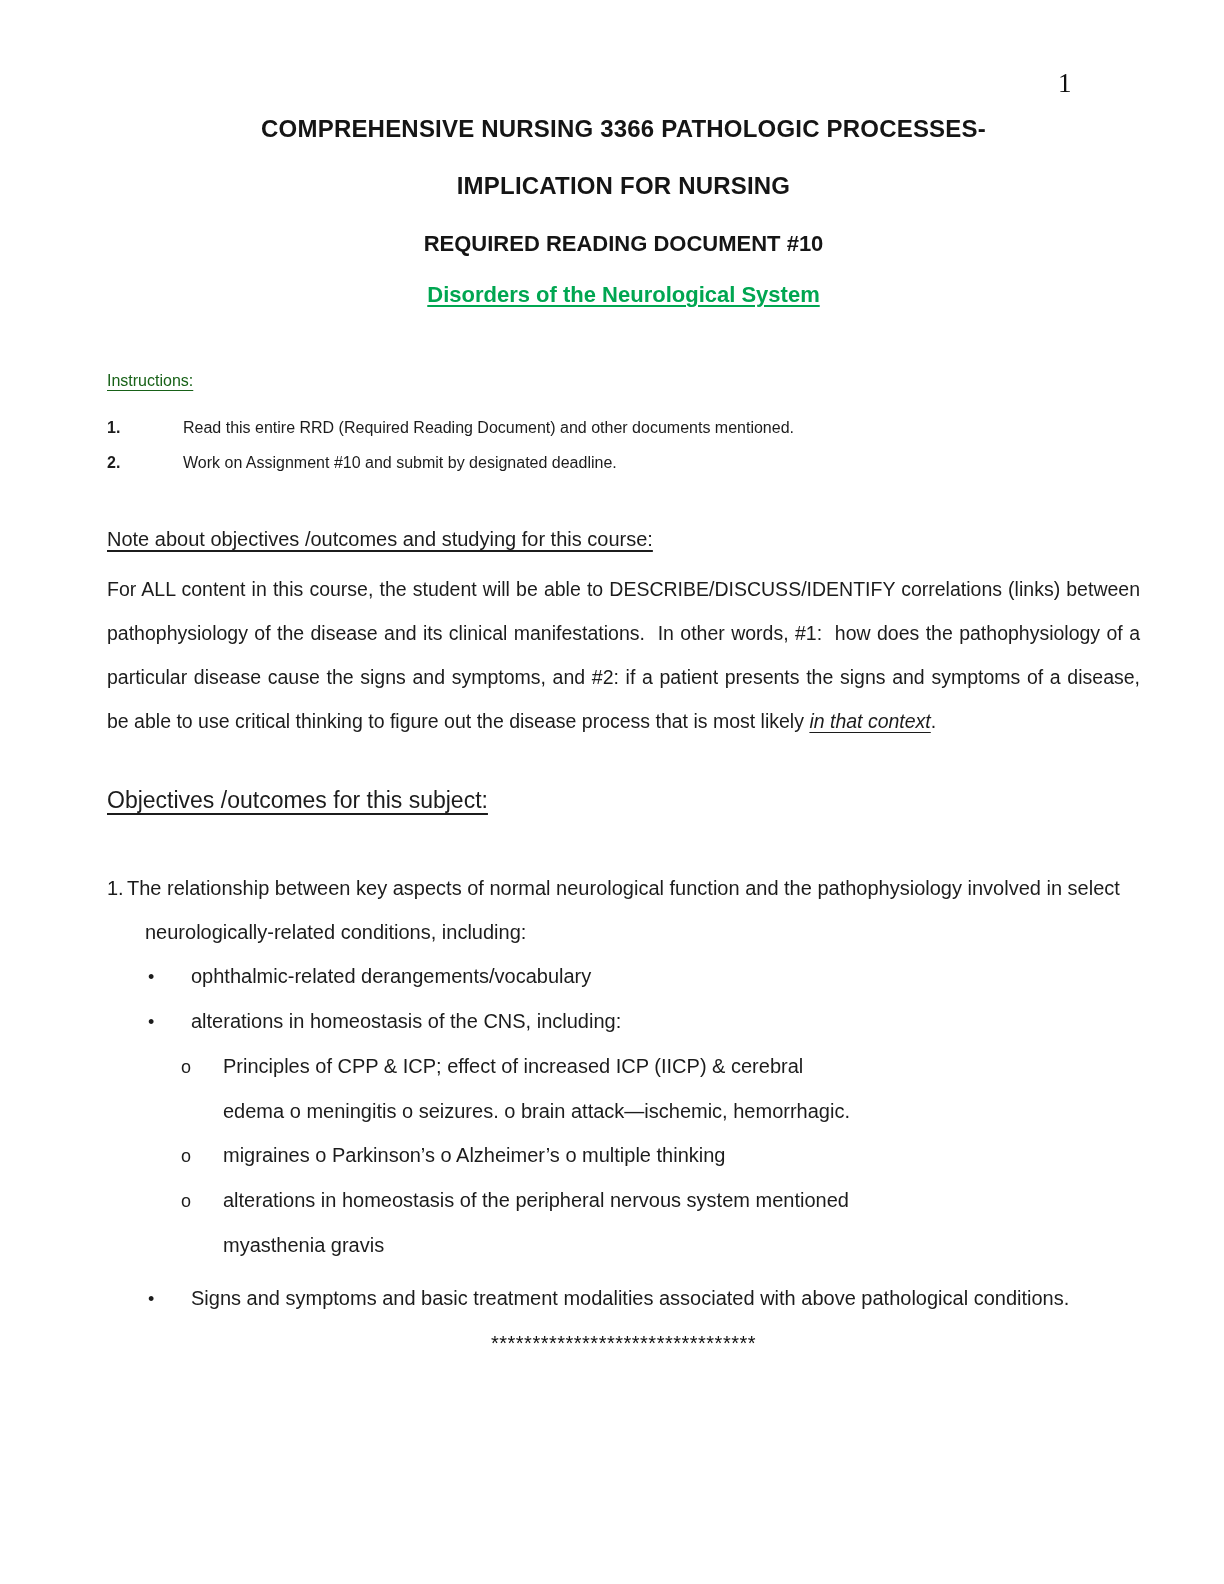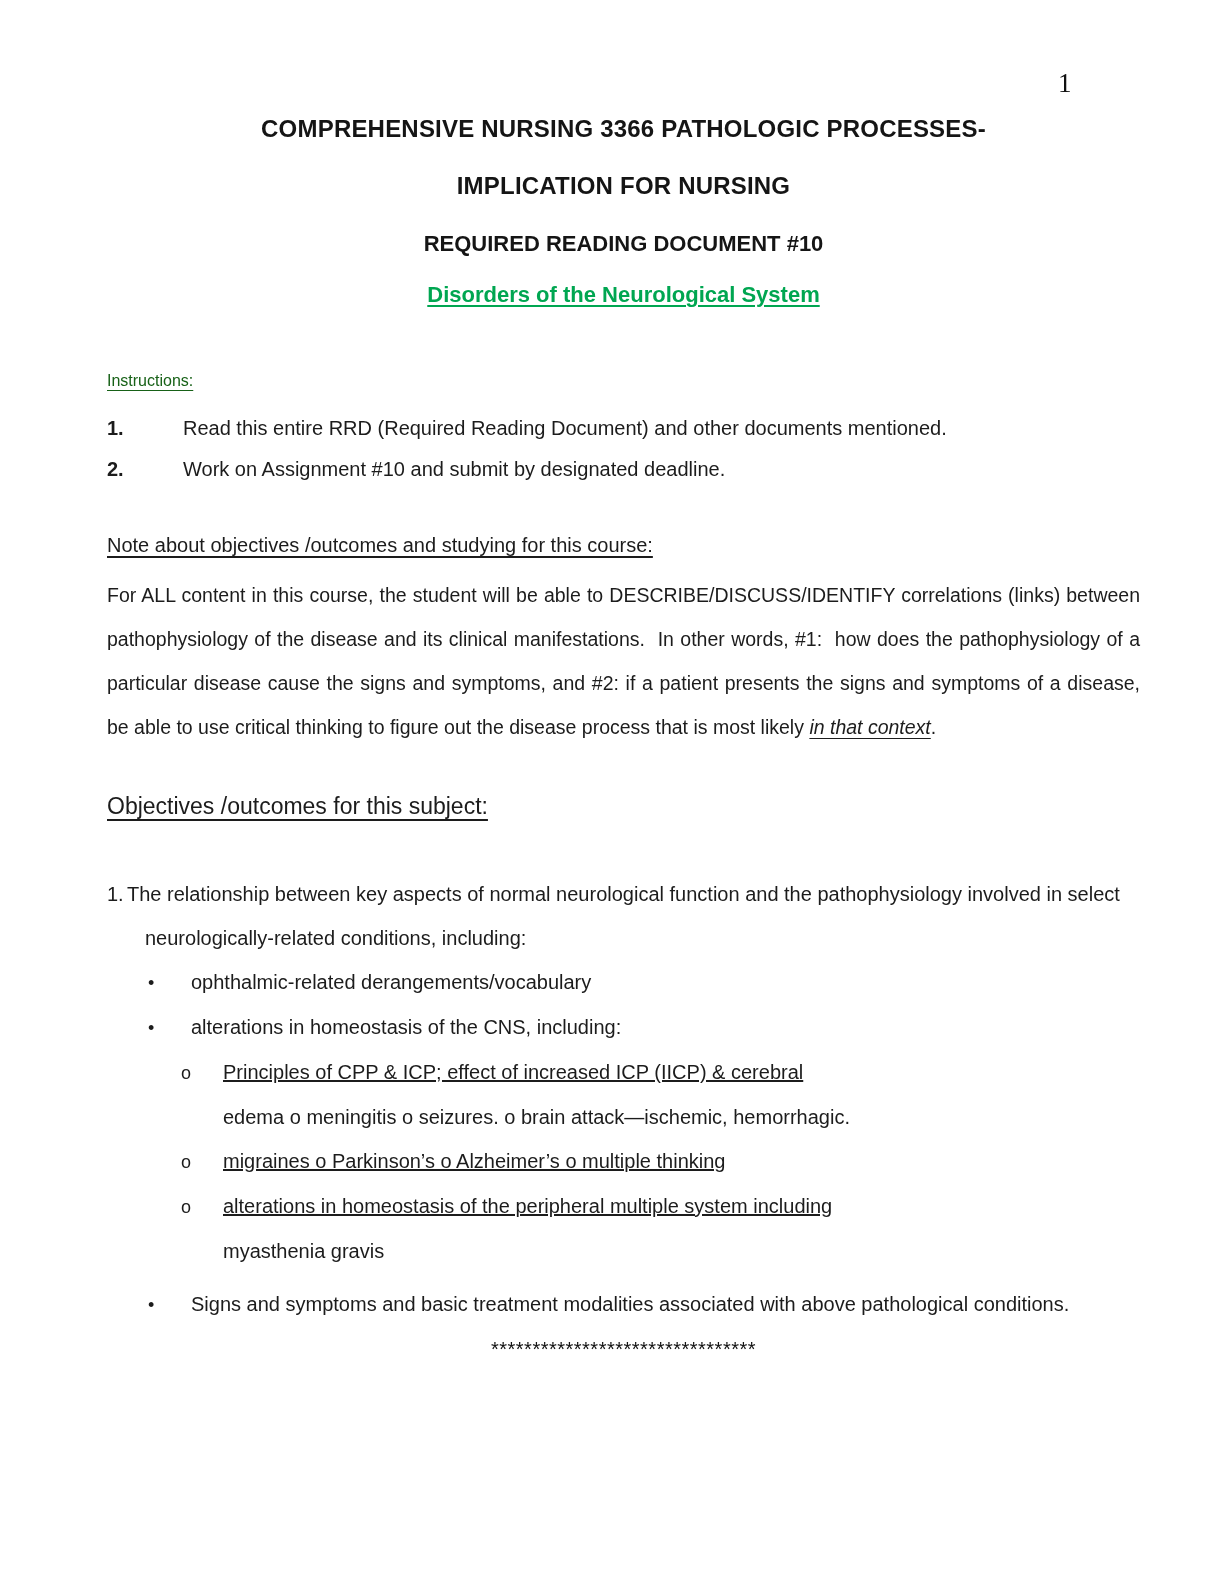--- a/index.html
+++ b/index.html
@@ -54,24 +54,24 @@
   .instructions-heading {
     margin-top: 64px;
     font-size: 16px;
     color: var(--instructions_green, #176117);
     text-decoration: underline;
     text-underline-offset: 4px;
     display: inline-block;
   }
   .num-item {
     line-height: 26px;
-    font-size: 20px;
+    font-size: 16px;
   }
   .num-item.first { margin-top: 25px; }
-  .num-item.second { margin-top: 15px; }
+  .num-item.second { margin-top: 9px; }
   .num-item .num {
     display: inline-block;
     width: 76px;
     font-weight: 700;
   }
   
   .note-heading {
     margin-top: 52px;
     font-size: 20px;
     display: inline-block;
@@ -100,21 +100,21 @@
   }
   .obj-list {
     margin-top: 52px;
     font-size: 20px;
   }
   .ol-line { line-height: 44px; }
   .ol-num .ol-marker { display: inline-block; width: 20px; }
   .ol-cont1 { padding-left: 38px; }
   .ol-bullet { padding-left: 41px; }
   .ol-bullet .ol-marker { display: inline-block; width: 43px; font-size: 18px; }
-  .ol-circle { padding-left: 74px; text-decoration: underline; }
+  .ol-circle { padding-left: 74px; }
   .ol-circle .ol-marker { display: inline-block; width: 42px; font-size: 18px; }
   .ol-cont2 { padding-left: 116px; }
   .ol-signs { margin-top: 9px; }
   
   .asterisks {
     margin-top: 0px;
     line-height: 44px;
     text-align: center;
     font-size: 20px;
     letter-spacing: 0.5px;
@@ -181,21 +181,21 @@
 
         <div class="ol-line ol-cont2">
           <span>edema o meningitis o seizures. o brain attack—ischemic, hemorrhagic.</span>
         </div>
 
         <div class="ol-line ol-circle">
           <span class="ol-marker">o</span><span>migraines o Parkinson’s o Alzheimer’s o multiple thinking</span>
         </div>
 
         <div class="ol-line ol-circle">
-          <span class="ol-marker">o</span><span>alterations in homeostasis of the peripheral multiple system including</span>
+          <span class="ol-marker">o</span><span>alterations in homeostasis of the peripheral nervous system mentioned</span>
         </div>
 
         <div class="ol-line ol-cont2">
           <span>myasthenia gravis</span>
         </div>
 
         <div class="ol-line ol-bullet ol-signs">
           <span class="ol-marker">•</span><span>Signs and symptoms and basic treatment modalities associated with above pathological conditions.</span>
         </div>
 

